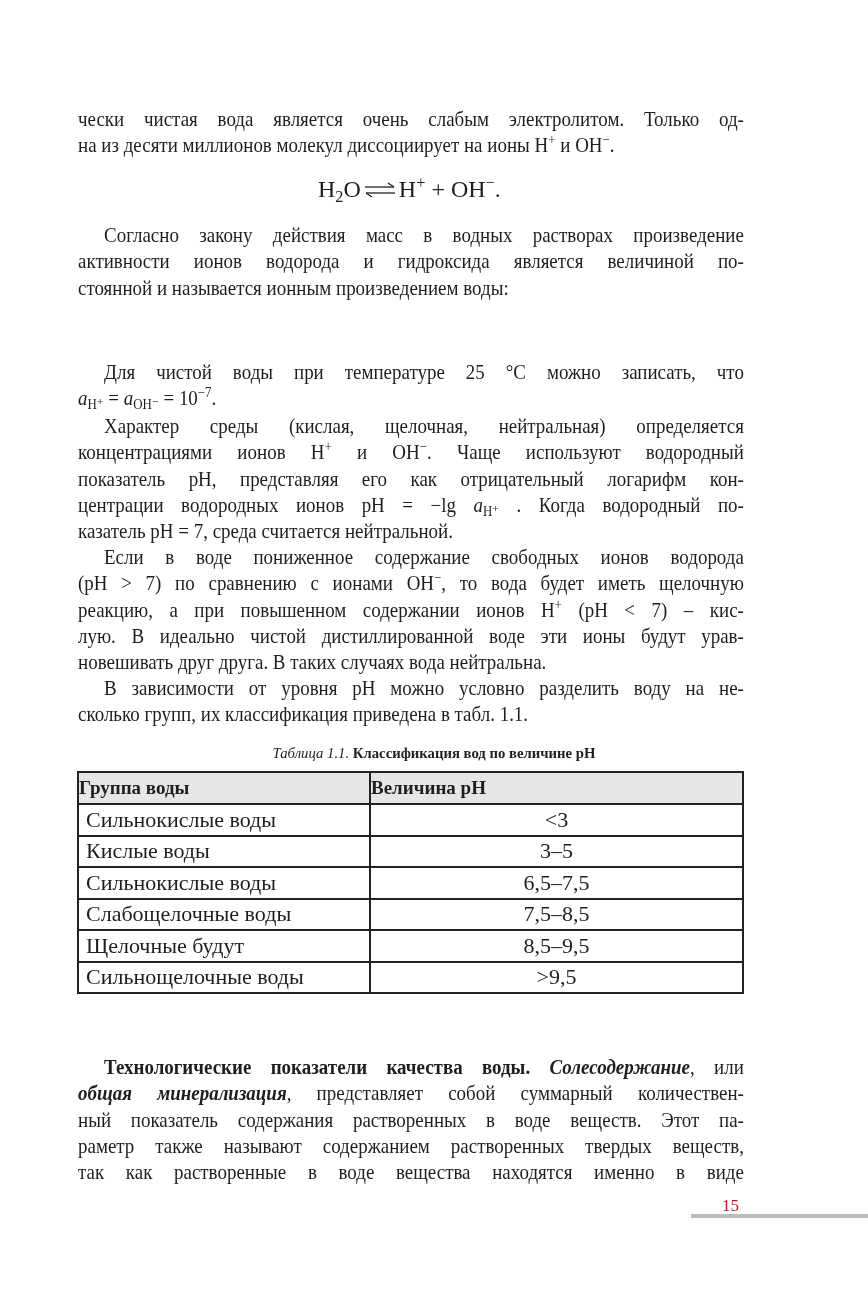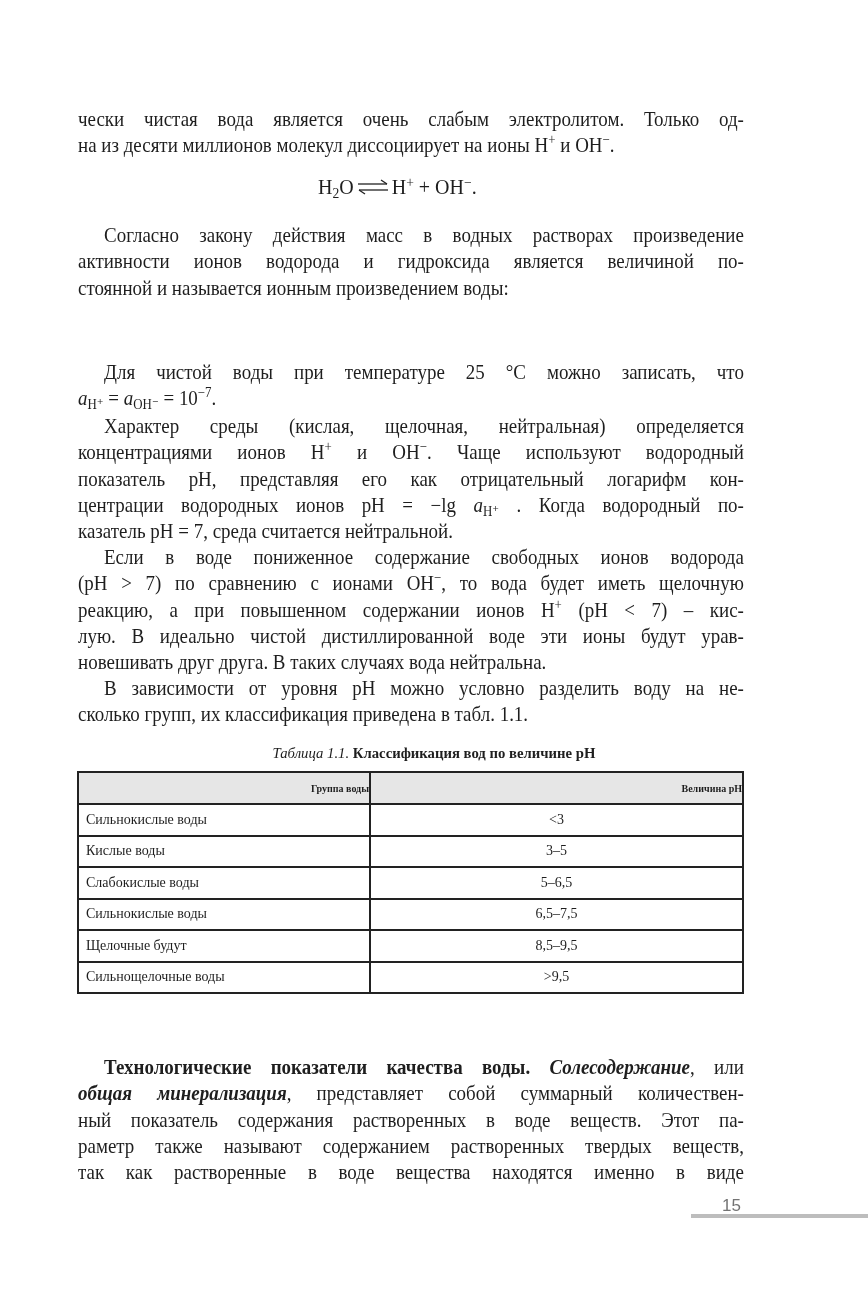--- a/index.html
+++ b/index.html
@@ -17,46 +17,46 @@
     width: 716px;
   }
   .line { display: block; white-space: nowrap; text-align-last: justify; height: 26.3px; }
   .line.last { text-align-last: left; }
   .indent { padding-left: 28px; }
   sup, sub { font-size: 0.68em; line-height: 0; }
   sup { vertical-align: 0.55em; }
   sub { vertical-align: -0.3em; }
   .it { font-style: italic; }
   .formula {
-    position: absolute; font-size: 20px; white-space: nowrap;
+    position: absolute; font-size: 24px; white-space: nowrap;
     font-family: "Liberation Serif", "DejaVu Serif", serif;
   }
   .rev-arrow { display: inline-block; width: 34px; height: 16px; vertical-align: -1px; margin: 0 2px; }
   .caption {
     position: absolute; top: 744px; left: 0; width: 868px; text-align: center;
     font-size: 15.5px; transform: scaleX(0.95);
   }
   .caption .cap-it { font-style: italic; }
   .caption .cap-b { font-weight: bold; }
   table.ph {
     position: absolute; left: 77px; top: 771px; width: 667px;
     border-collapse: collapse; border: 2px solid #222;
   }
   table.ph th, table.ph td { border: 2px solid #222; padding: 0; height: 29.5px; }
   table.ph th {
-    background: #e6e6e6; font-size: 10px; font-weight: bold; text-align: right; height: 30px; padding-left: 12px;
+    background: #e6e6e6; font-size: 19px; font-weight: bold; text-align: left; height: 30px;
   }
-  table.ph td { font-size: 14px; }
+  table.ph td { font-size: 22px; }
   table.ph td.grp { padding-left: 7px; width: 283px; }
   table.ph td.val { text-align: center; }
   .bold { font-weight: bold; }
   .bi { font-weight: bold; font-style: italic; }
   .page-num {
     position: absolute; top: 1196px; left: 722px; font-size: 17px;
-    font-family: Liberation Sans, sans-serif; color: #737373;
+    font-family: Liberation Serif, serif; color: #b91c1c;
   }
   .page-rule { position: absolute; top: 1214px; left: 691px; width: 177px; height: 4px; background: #bdbdbd; }
 </style>
 </head>
 <body>
 
 <div class="page">
 
   <div class="text" style="top:106px;">
     <span class="line">чески чистая вода является очень слабым электролитом. Только од-</span>
@@ -119,26 +119,26 @@
     <tbody>
       <tr>
           <td class="grp">Сильнокислые воды</td>
           <td class="val">&lt;3</td>
         </tr>
       <tr>
           <td class="grp">Кислые воды</td>
           <td class="val">3–5</td>
         </tr>
       <tr>
-          <td class="grp">Слабокислые воды</td>
-          <td class="val">5–6,5</td>
+          <td class="grp">Сильнокислые воды</td>
+          <td class="val">6,5–7,5</td>
         </tr>
       <tr>
-          <td class="grp">Сильнокислые воды</td>
-          <td class="val">6,5–7,5</td>
+          <td class="grp">Слабощелочные воды</td>
+          <td class="val">7,5–8,5</td>
         </tr>
       <tr>
           <td class="grp">Щелочные будут</td>
           <td class="val">8,5–9,5</td>
         </tr>
       <tr>
           <td class="grp">Сильнощелочные воды</td>
           <td class="val">&gt;9,5</td>
         </tr>
     </tbody>

